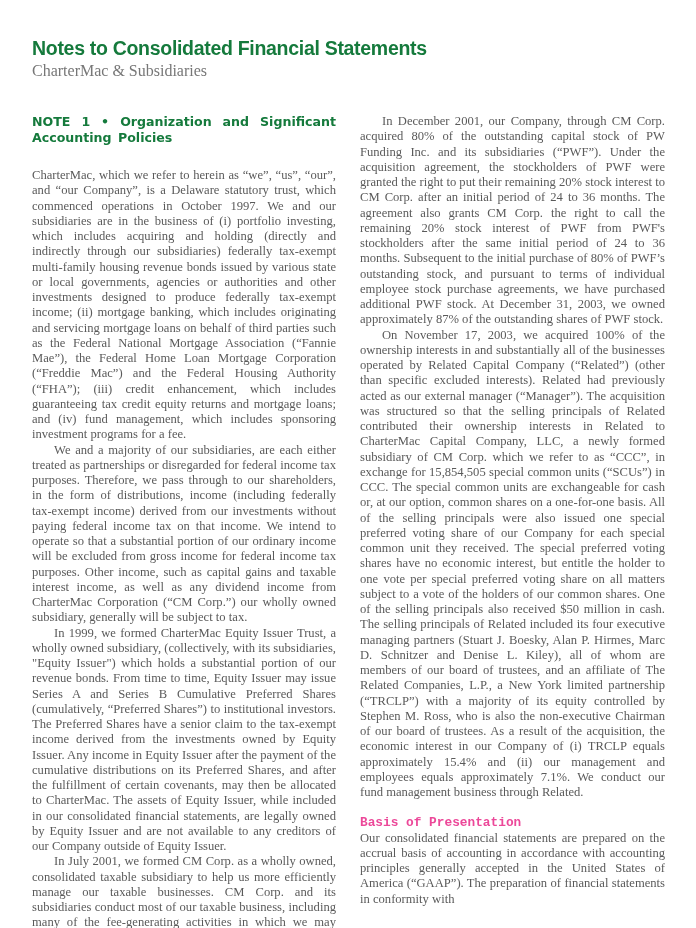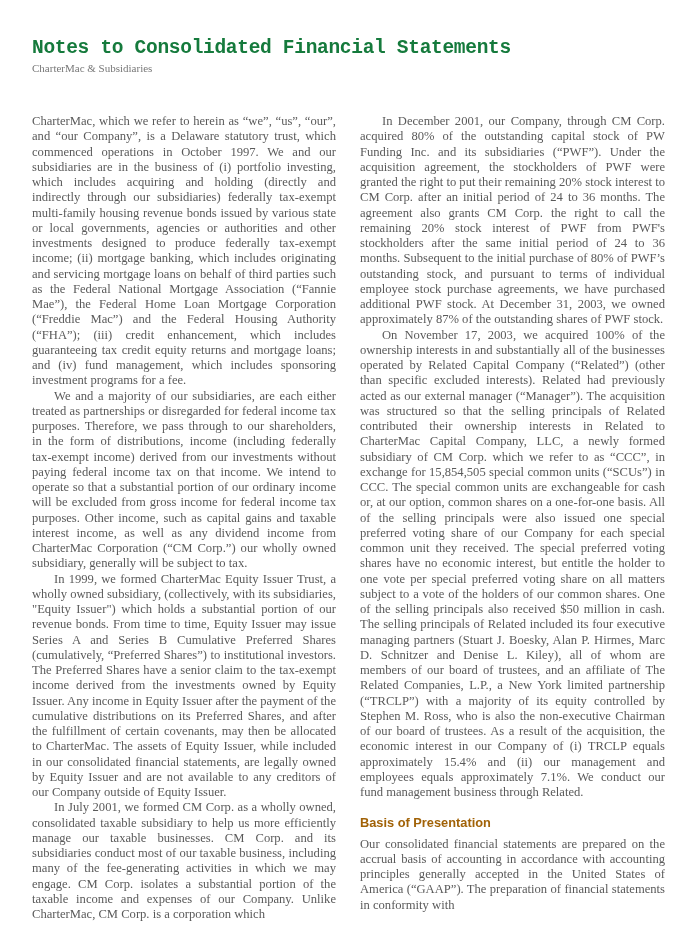--- a/index.html
+++ b/index.html
@@ -1,50 +1,51 @@
 <!DOCTYPE html>
 <html><head>
 <meta charset="utf-8">
 <style>
   html, body { margin: 0; padding: 0; background: #ffffff; }
   body { width: 696px; height: 928px; position: relative; overflow: hidden; }
   .page-title {
     position: absolute; left: 32px; top: 37px;
-    font-family: Liberation Mono, monospace; font-weight: bold;
+    font-family: Liberation Sans, sans-serif; font-weight: bold;
     font-size: 19.5px; color: #157a3c; letter-spacing: -0.3px; white-space: nowrap;
   }
   .page-subtitle {
     position: absolute; left: 32px; top: 62px;
-    font-family: "Liberation Serif", serif; font-size: 11px; color: #777;
+    font-family: "Liberation Serif", serif; font-size: 16px; color: #777;
   }
   .col {
     position: absolute; top: 114px; width: 304px;
     font-family: "Liberation Serif", serif; font-size: 12.6px; line-height: 15.25px;
     color: #5a5a5a; text-align: justify; hyphens: manual;
   }
   .col.left { left: 32px; }
   .col.right { left: 360px; width: 305px; }
   .note-heading {
     font-family: "DejaVu Sans", sans-serif; font-size: 12.6px; line-height: 16px;
     color: #157a3c; text-align: justify; margin: 0 0 22px 0; word-spacing: 2px;
   }
   .para { margin: 0; text-indent: 22px; }
   .para.noindent { text-indent: 0; }
   .section-heading {
-    font-family: Liberation Sans, sans-serif; font-size: 12.8px; color: #a16207;
-    margin: 15px 0 6px 0;
+    font-family: Liberation Mono, monospace; font-size: 12.8px; color: #ec4899;
+    margin: 15px 0 0 0;
   }
 </style>
 </head>
 <body>
 
 <div class="page-title">Notes to Consolidated Financial Statements</div>
 <div class="page-subtitle">CharterMac &amp; Subsidiaries</div>
 
 <div class="col left">
+  <h2 class="note-heading">NOTE 1 • Organization and Significant Accounting Policies</h2>
   <p class="para noindent">CharterMac, which we refer to herein as “we”, “us”, “our”, and “our Company”, is a Delaware statutory trust, which commenced operations in October 1997.  We and our subsidiaries are in the business of (i) portfolio investing, which includes acquiring and holding (directly and indirectly through our subsidiaries) federal­ly tax-exempt multi-family housing revenue bonds issued by var­ious state or local governments, agencies or authorities and other investments designed to produce federally tax-exempt income; (ii) mortgage banking, which includes originating and servicing mortgage loans on behalf of third parties such as the Federal National Mortgage Association (“Fannie Mae”), the Federal Home Loan Mortgage Corporation (“Freddie Mac”) and the Federal Housing Authority (“FHA”); (iii) credit enhancement, which includes guaranteeing tax credit equity returns and mort­gage loans; and (iv) fund management, which includes sponsor­ing investment programs for a fee.</p>
   <p class="para">We and a majority of our subsidiaries, are each either treat­ed as partnerships or disregarded for federal income tax purpos­es.  Therefore, we pass through to our shareholders, in the form of distributions, income (including federally tax-exempt income) derived from our investments without paying federal income tax on that income.  We intend to operate so that a substantial portion of our ordinary income will be excluded from gross income for federal income tax purposes.  Other income, such as capital gains and taxable interest income, as well as any dividend income from CharterMac Corporation (“CM Corp.”) our wholly owned sub­sidiary, generally will be subject to tax.</p>
   <p class="para">In 1999, we formed CharterMac Equity Issuer Trust, a whol­ly owned subsidiary, (collectively, with its subsidiaries, "Equity Issuer") which holds a substantial portion of our revenue bonds. From time to time, Equity Issuer may issue Series A and Series B Cumulative Preferred Shares (cumulatively, “Preferred Shares”) to institutional investors.  The Preferred Shares have a senior claim to the tax-exempt income derived from the invest­ments owned by Equity Issuer. Any income in Equity Issuer after the payment of the cumulative distributions on its Preferred Shares, and after the fulfillment of certain covenants, may then be allocated to CharterMac.  The assets of Equity Issuer, while included in our consolidated financial statements, are legally owned by Equity Issuer and are not available to any creditors of our Company outside of Equity Issuer.</p>
   <p class="para">In July 2001, we formed CM Corp. as a wholly owned, con­solidated taxable subsidiary to help us more efficiently manage our taxable businesses.  CM Corp. and its subsidiaries conduct most of our taxable business, including many of the fee-generat­ing activities in which we may engage.  CM Corp. isolates a sub­stantial portion of the taxable income and expenses of our Company.  Unlike CharterMac, CM Corp. is a corporation which</p>
 </div>
 
 <div class="col right">
   <p class="para">In December 2001, our Company, through CM Corp. acquired 80% of the outstanding capital stock of PW Funding Inc.  and its subsidiaries (“PWF”).  Under the acquisition agree­ment, the stockholders of PWF were granted the right to put their remaining 20% stock interest to CM Corp. after an initial period of 24 to 36 months.  The agreement also grants CM Corp. the right to call the remaining 20% stock interest of PWF from PWF's stockholders after the same initial period of 24 to 36 months.  Subsequent to the initial purchase of 80% of PWF’s out­standing stock, and pursuant to terms of individual employee stock purchase agreements, we have purchased additional PWF stock.  At December 31, 2003, we owned approximately 87% of the outstanding shares of PWF stock.</p>
   <p class="para">On November 17, 2003, we acquired 100% of the ownership interests in and substantially all of the businesses operated by Related Capital Company (“Related”) (other than specific excluded interests).  Related had previously acted as our external manager (“Manager”).  The acquisition was structured so that the selling principals of Related contributed their ownership interests in Related to CharterMac Capital Company, LLC, a newly formed subsidiary of CM Corp. which we refer to as “CCC”, in exchange for 15,854,505 special common units (“SCUs”) in CCC.  The special common units are exchangeable for cash or, at our option, common shares on a one-for-one basis.  All of the selling principals were also issued one special preferred voting share of our Company for each special common unit they received.  The special preferred voting shares have no economic interest, but entitle the holder to one vote per special preferred voting share on all matters subject to a vote of the holders of our common shares.  One of the selling principals also received $50 million in cash.   The selling principals of Related included its four executive managing partners (Stuart J. Boesky, Alan P. Hirmes, Marc D. Schnitzer and Denise L. Kiley), all of whom are members of our board of trustees, and an affiliate of The Related Companies, L.P., a New York limited partnership (“TRCLP”) with a majority of its equity controlled by Stephen M. Ross, who is also the non-executive Chairman of our board of trustees.  As a result of the acquisition, the economic interest in our Company of (i) TRCLP equals approximately 15.4% and (ii) our manage­ment and employees equals approximately 7.1%.  We conduct our fund management business through Related.</p>
   <h3 class="section-heading">Basis of Presentation</h3>

